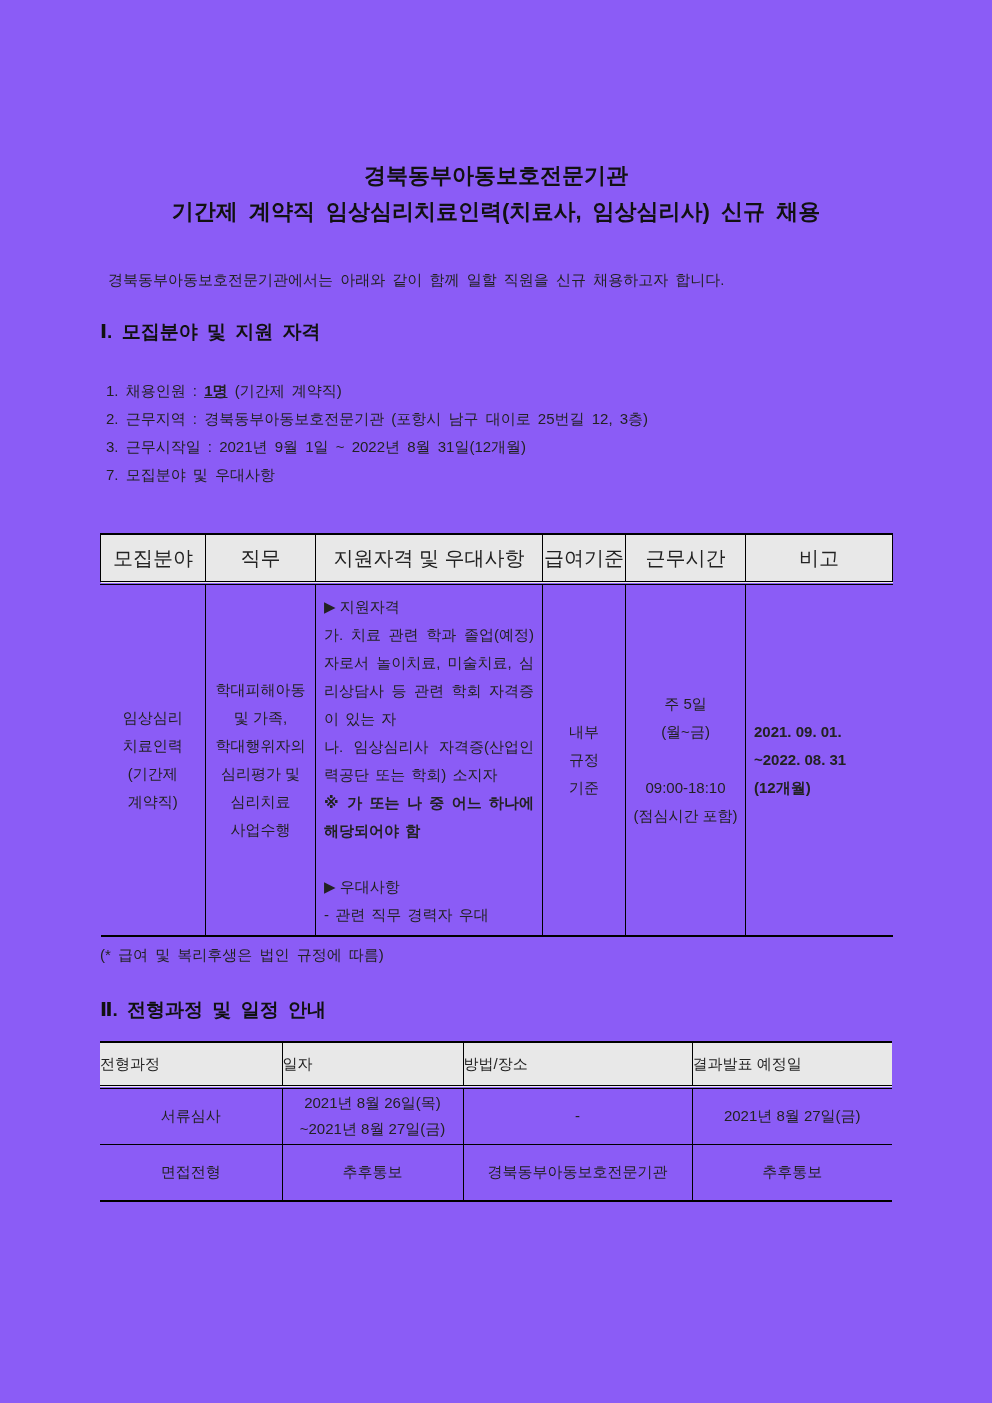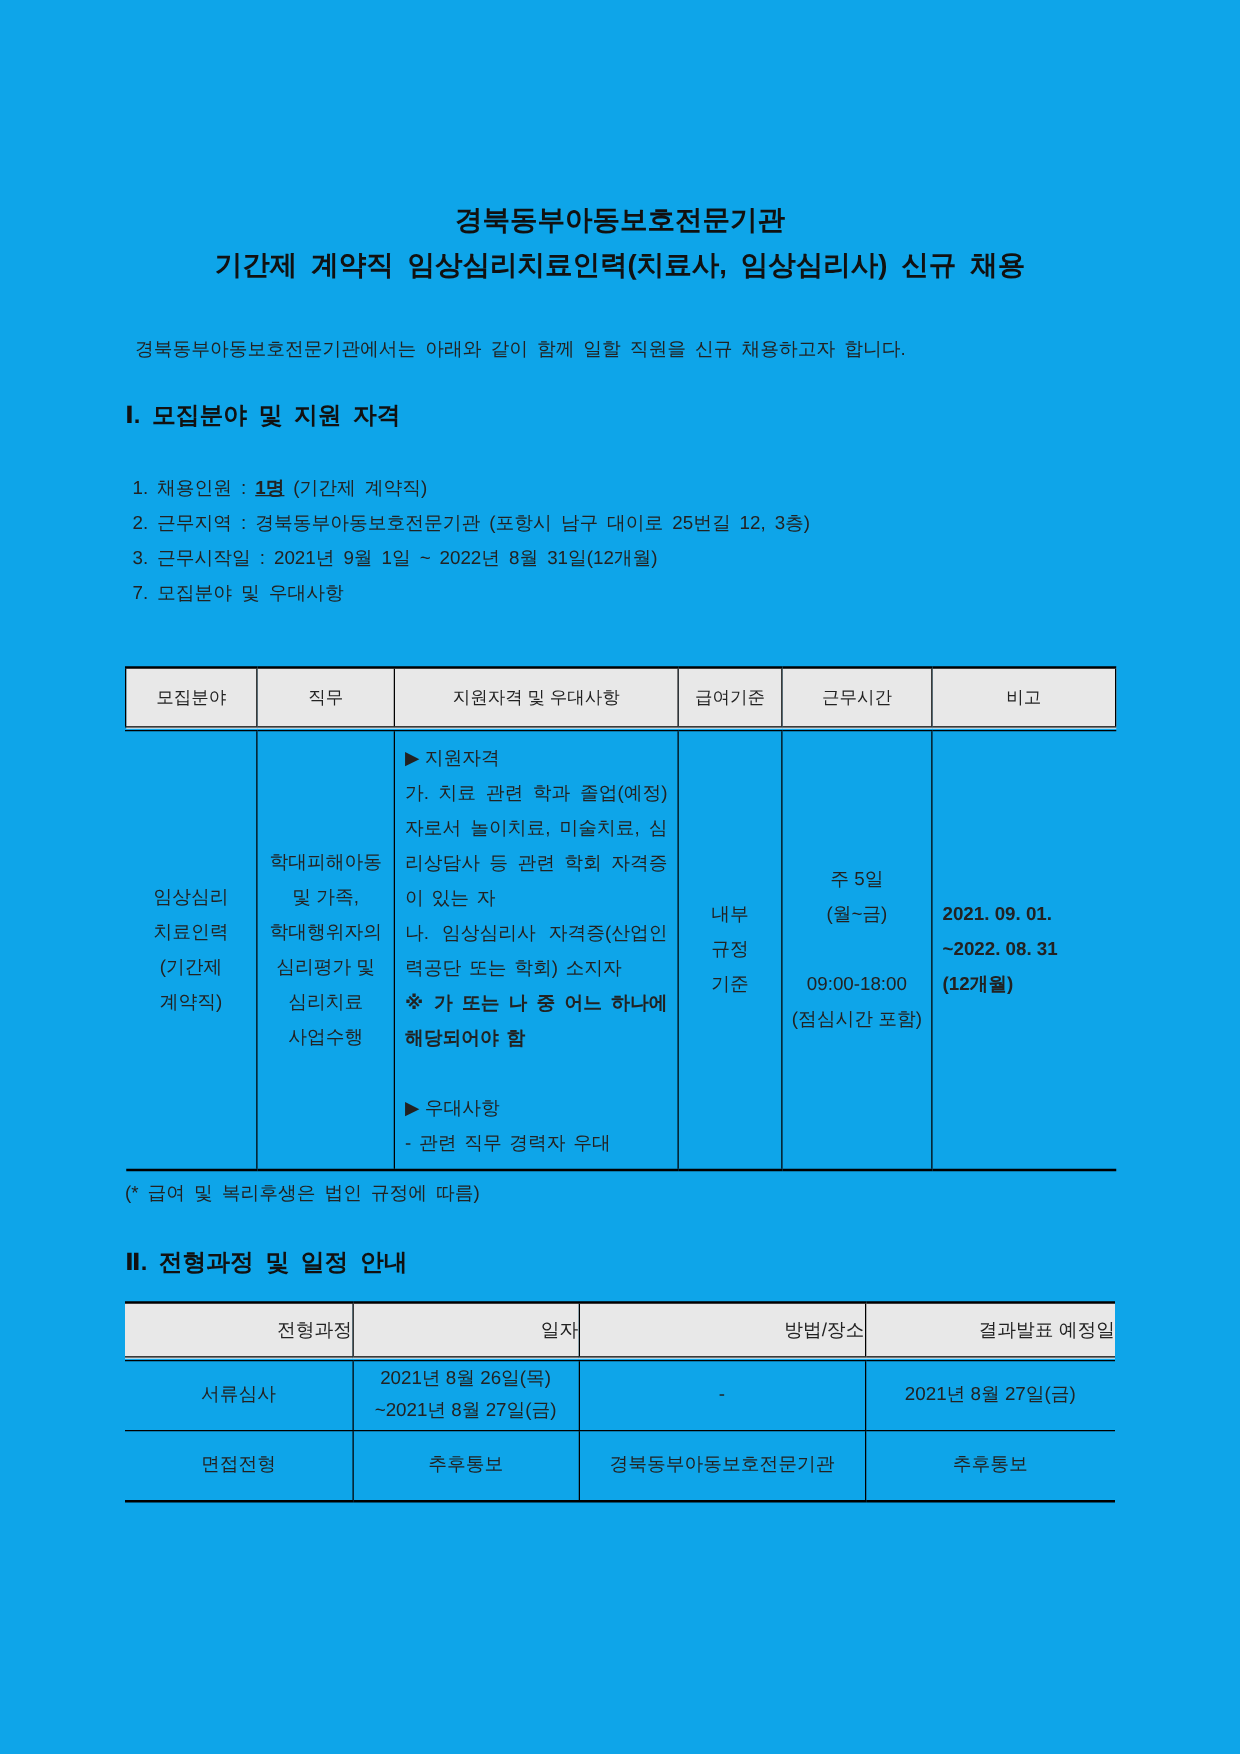--- a/index.html
+++ b/index.html
@@ -6,21 +6,21 @@
   html, body { background: #ffffff; }
   body {
     font-family: "Liberation Sans", "DejaVu Sans", sans-serif;
     color: #1a1a1a;
   }
   .page {
     position: relative;
     width: 992px;
     height: 1403px;
     margin: 0 auto;
-    background: #0ea5e9;
+    background: #8b5cf6;
     overflow: hidden;
   }
   .content { width: 792px; margin: 0 auto; }
 
   
   .title-block { padding-top: 158px; text-align: center; }
   .title-line {
     font-size: 22px;
     font-weight: bold;
     line-height: 36px;
@@ -54,21 +54,21 @@
   .pre { white-space: pre-line; }
 
   
   .table1 { margin-top: 44px; }
   .table1 th {
     background: var(--header-bg, #e8e8e8);
     border: 1.5px solid #000;
     border-top: 2px solid #000;
     border-bottom: 4px double #000;
     height: 49px;
-    font-size: 14px;
+    font-size: 20px;
     text-align: center;
     color: #222;
   }
   .table1 td {
     border-left: 1.5px solid #000;
     border-right: 1.5px solid #000;
     border-bottom: 2px solid #000;
     height: 336px;
     font-size: 15px;
     line-height: 28px;
@@ -98,23 +98,22 @@
   
   .table2 { margin-top: 18px; }
   .table2 th {
     background: var(--header-bg, #e8e8e8);
     border-top: 2px solid #000;
     border-bottom: 4px double #000;
     border-left: 1.5px solid #000;
     border-right: 1.5px solid #000;
     height: 45px;
     font-size: 15px;
-    text-align: right;
-    color: #222;
-    padding-left: 24px;
+    text-align: left;
+    color: #222;
   }
   .table2 th:first-child { border-left: none; }
   .table2 th:last-child { border-right: none; }
   .table2 td {
     border-left: 1.5px solid #000;
     border-right: 1.5px solid #000;
     border-bottom: 1px solid #000;
     height: 57px;
     font-size: 15px;
     line-height: 26px;
@@ -187,21 +186,21 @@
             <div class="qual-note">※ 가 또는 나 중 어느 하나에 해당되어야 함</div>
             <div class="qual-title pref-gap">▶ 우대사항</div>
             <div class="qual-p">- 관련 직무 경력자 우대</div>
           </td>
           <td class="cell-center cell-salary pre">내부
 규정
 기준</td>
           <td class="cell-center cell-hours pre">주 5일
 (월~금)
 
-09:00-18:00
+09:00-18:10
 (점심시간 포함)</td>
           <td class="cell-note pre">2021. 09. 01.
 ~2022. 08. 31
 (12개월)</td>
         </tr>
       </tbody>
     </table>
 
     <div class="footnote">(* 급여 및 복리후생은 법인 규정에 따름)</div>
 

